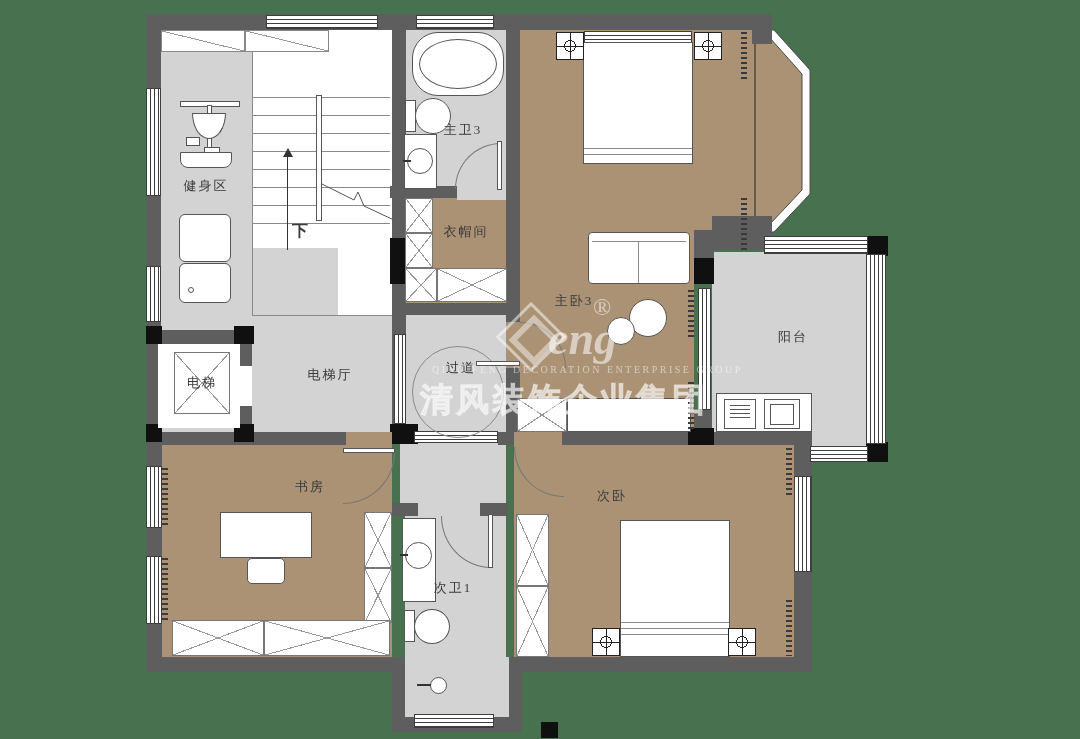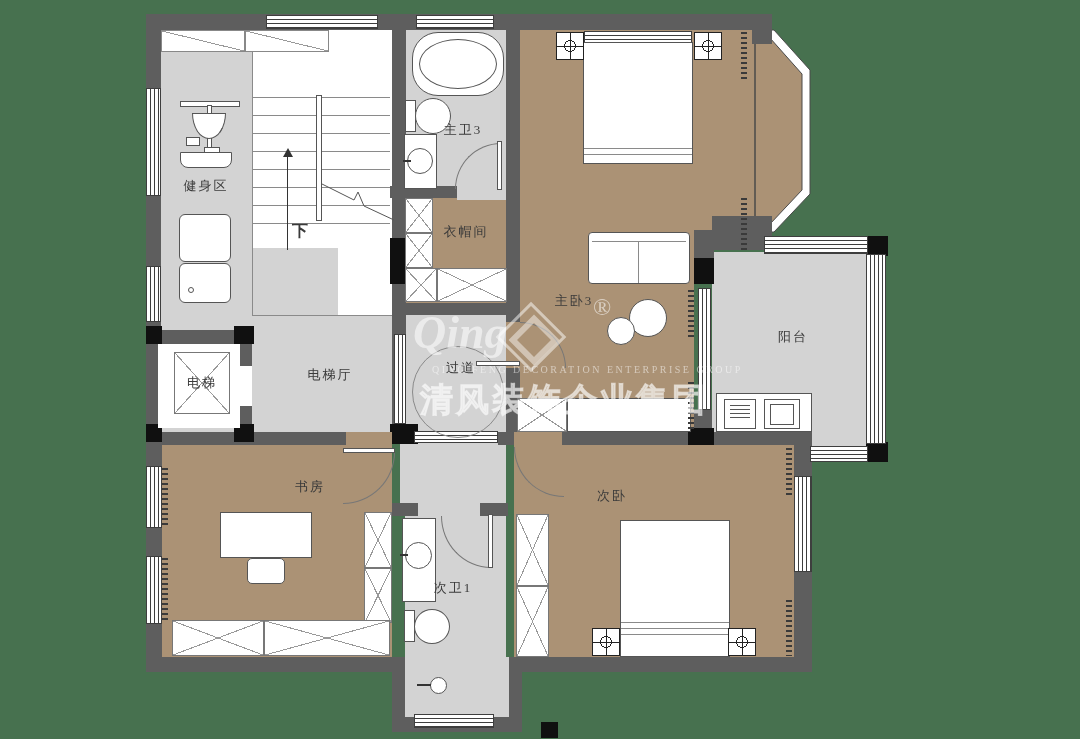--- a/index.html
+++ b/index.html
@@ -235,23 +235,23 @@
 
   <div class="a curt" style="left:162px;top:468px;height:60px"></div>
   <div class="a curt" style="left:162px;top:558px;height:64px"></div>
   <div class="a curt" style="left:741px;top:32px;height:50px"></div>
   <div class="a curt" style="left:741px;top:198px;height:54px"></div>
   <div class="a curt" style="left:688px;top:290px;height:48px"></div>
   <div class="a curt" style="left:688px;top:382px;height:48px"></div>
   <div class="a curt" style="left:786px;top:448px;height:48px"></div>
   <div class="a curt" style="left:786px;top:600px;height:56px"></div>
 
-  <div class="a wm wm-script" style="left:413px;top:306px">Qing</div>
   <div class="a" style="left:506px;top:312px;width:44px;height:44px;border:3px solid rgba(255,255,255,.5);transform:rotate(45deg)"></div>
   <div class="a" style="left:516px;top:322px;width:24px;height:24px;border:6px solid rgba(255,255,255,.45);transform:rotate(45deg)"></div>
+  <div class="a wm wm-script" style="left:548px;top:312px">eng</div>
   <div class="a wm" style="left:593px;top:294px;font-size:24px">®</div>
   <div class="a wm-cn" style="left:420px;top:378px">清风装饰企业集团</div>
   <div class="a wm-latin" style="left:432px;top:364px">QING FENG   DECORATION   ENTERPRISE   GROUP</div>
 
   <div class="a lbl" style="left:206px;top:186px">健身区</div>
   <div class="a lbl" style="left:463px;top:130px">主卫3</div>
   <div class="a lbl" style="left:466px;top:232px">衣帽间</div>
   <div class="a lbl" style="left:574px;top:301px">主卧3</div>
   <div class="a lbl" style="left:793px;top:337px">阳台</div>
   <div class="a lbl" style="left:202px;top:383px">电梯</div>

